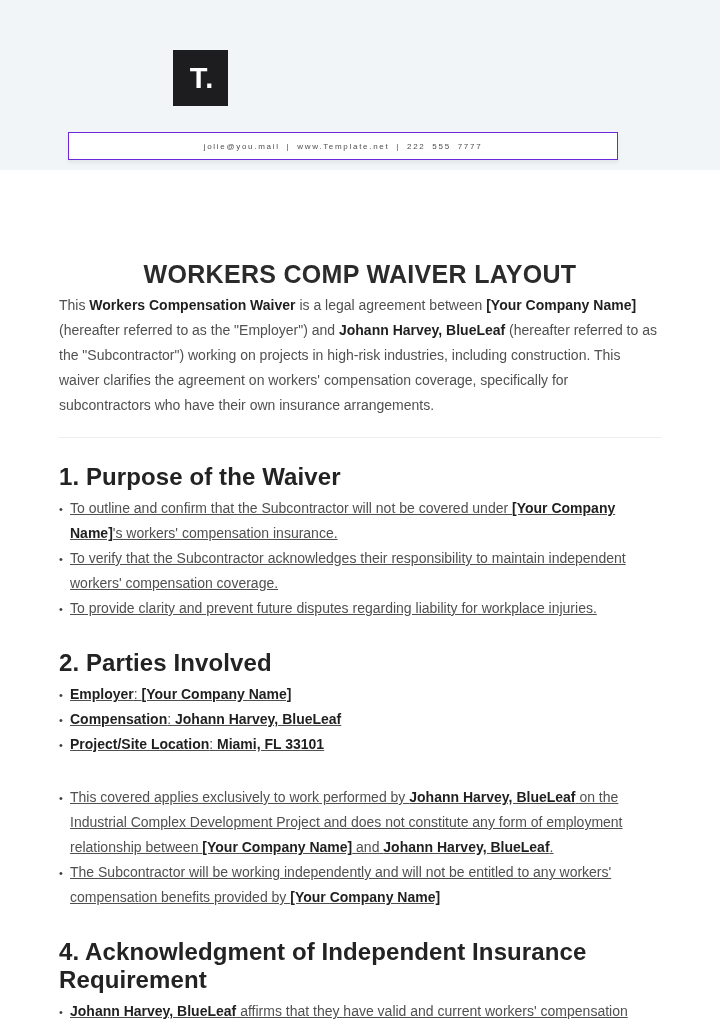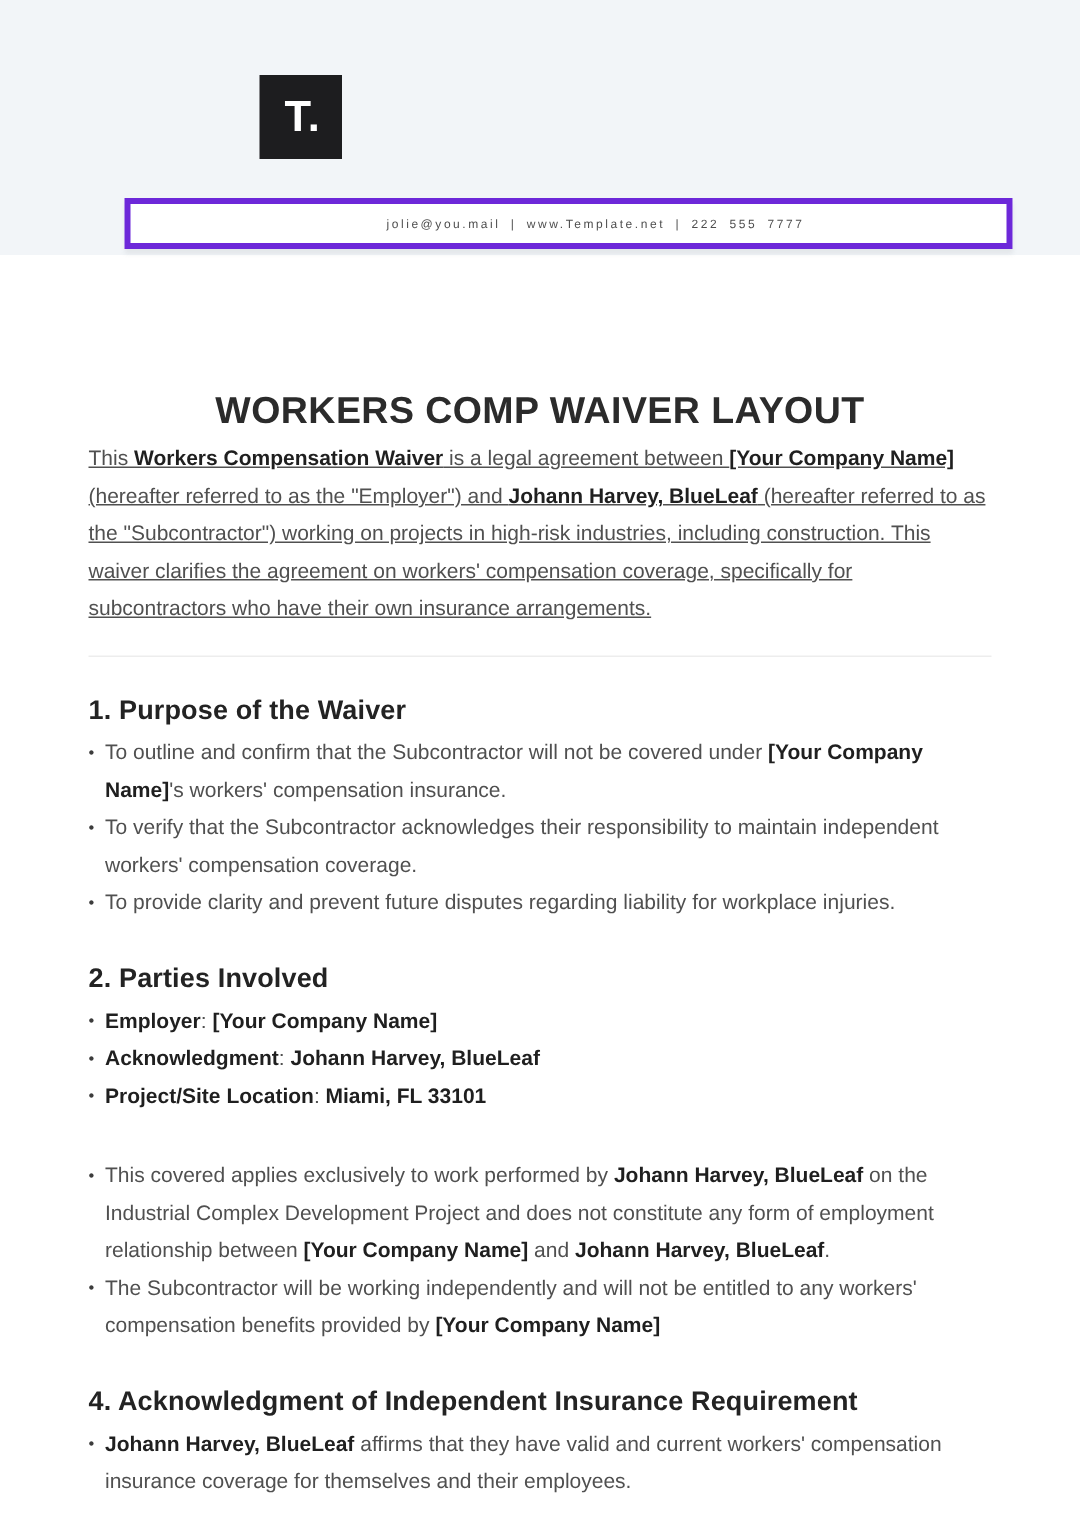--- a/index.html
+++ b/index.html
@@ -38,31 +38,30 @@
   .logo span {
     color: #ffffff;
     font-size: 29px;
     font-weight: 800;
     letter-spacing: 1px;
     line-height: 1;
     padding-left: 3px;
   }
   .contact-bar {
     position: absolute;
-    left: 83px;
+    left: 68px;
     top: 132px;
     width: 548px;
     height: 26px;
     background: #ffffff;
-    border: 4px solid #6d28d9;
+    border: 1px solid #6d28d9;
     box-shadow: 0 3px 3px rgba(120,130,140,0.12);
     display: flex;
     align-items: center;
     justify-content: center;
-    padding-left: 36px;
   }
   .contact-bar span {
     font-size: 8px;
     letter-spacing: 1.7px;
     word-spacing: 3px;
     color: #4e4e4e;
     white-space: nowrap;
   }
 
   
@@ -75,48 +74,48 @@
     font-size: 25px;
     font-weight: 700;
     letter-spacing: 0.3px;
     color: #2b2b2b;
   }
   p.intro {
     margin: 0;
     font-size: 14px;
     line-height: 25px;
     color: #505050;
-    text-decoration: underline;
   }
   b {
     font-weight: 700;
     color: #1f1f1f;
   }
   hr.divider {
     border: none;
     border-top: 1px solid #ededed;
     margin: 19px 0 0 0;
   }
   section.doc-section {
     margin-top: 28px;
   }
   section.doc-section:first-of-type {
     margin-top: 25px;
   }
   section.doc-section h2 {
     margin: 0 0 5px 0;
-    font-size: 18px;
+    font-size: 24px;
     font-weight: 700;
     color: #232323;
     letter-spacing: 0.1px;
   }
   section.doc-section ul {
     list-style: none;
     margin: 0;
     padding: 0;
+    text-decoration: underline;
   }
   section.doc-section li {
     position: relative;
     padding-left: 11px;
     font-size: 14px;
     line-height: 25px;
     color: #505050;
   }
   section.doc-section li::before {
     content: "\2022";
@@ -155,21 +154,21 @@
           <li><span>To outline and confirm that the Subcontractor will not be covered under </span><b>[Your Company Name]</b><span>'s workers' compensation insurance.</span></li>
           <li><span>To verify that the Subcontractor acknowledges their responsibility to maintain independent workers' compensation coverage.</span></li>
           <li><span>To provide clarity and prevent future disputes regarding liability for workplace injuries.</span></li>
         </ul>
     </section>
 
     <section class="doc-section">
       <h2>2. Parties Involved</h2>
       <ul>
           <li><b>Employer</b><span>: </span><b>[Your Company Name]</b></li>
-          <li><b>Acknowledgment</b><span>: </span><b>Johann Harvey, BlueLeaf</b></li>
+          <li><b>Compensation</b><span>: </span><b>Johann Harvey, BlueLeaf</b></li>
           <li><b>Project/Site Location</b><span>: </span><b>Miami, FL 33101</b></li>
         </ul>
     </section>
 
     <section class="doc-section">
       <ul>
           <li><span>This covered applies exclusively to work performed by </span><b>Johann Harvey, BlueLeaf</b><span> on the Industrial Complex Development Project and does not constitute any form of employment relationship between </span><b>[Your Company Name]</b><span> and </span><b>Johann Harvey, BlueLeaf</b><span>.</span></li>
           <li><span>The Subcontractor will be working independently and will not be entitled to any workers' compensation benefits provided by </span><b>[Your Company Name]</b></li>
         </ul>
     </section>

